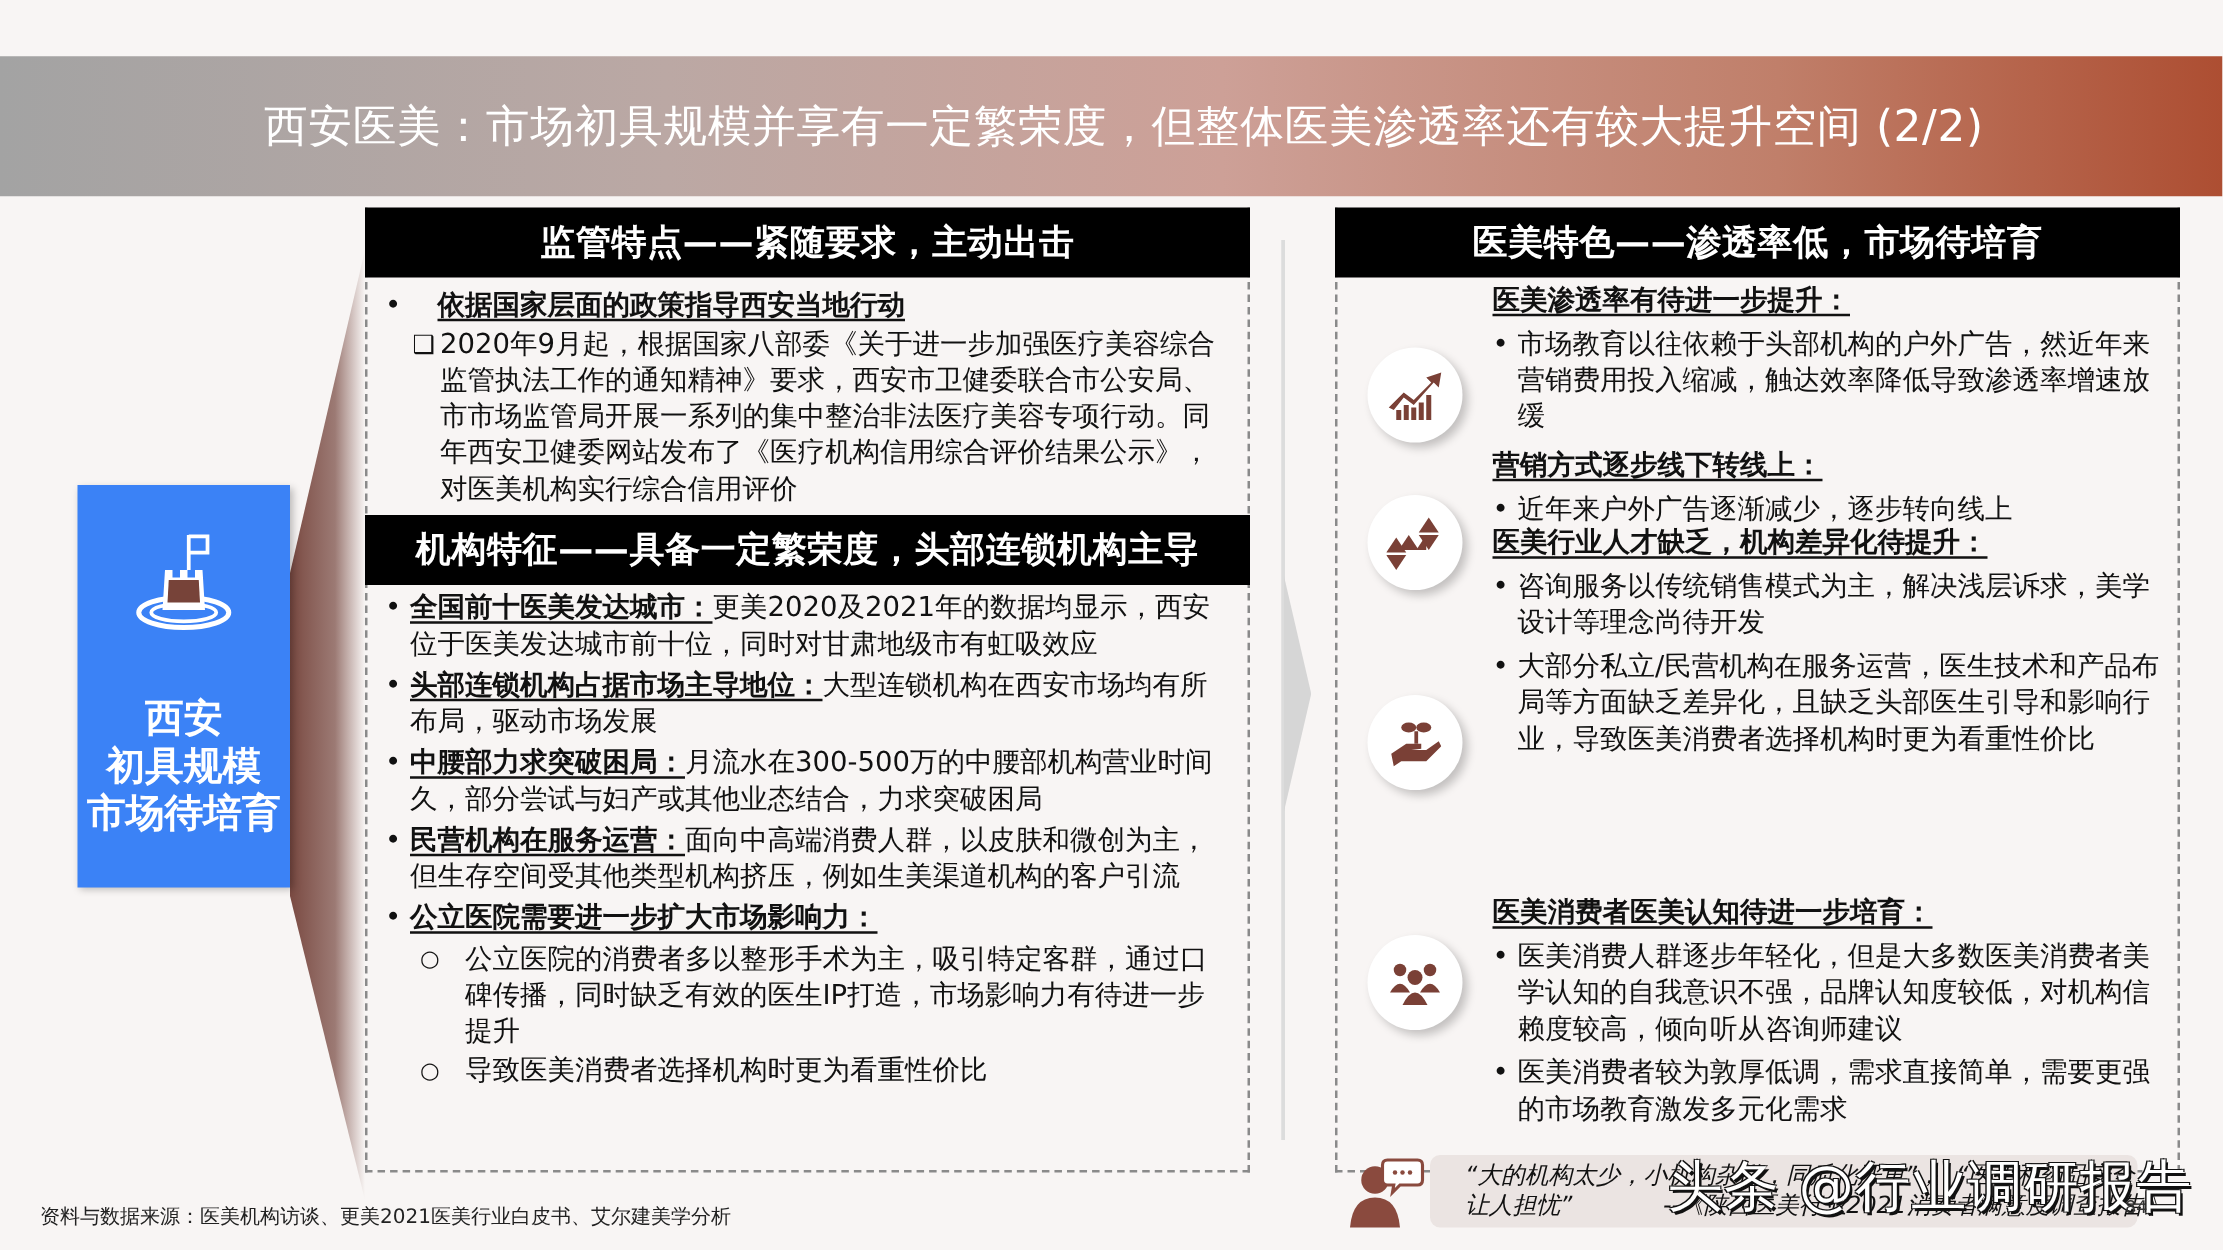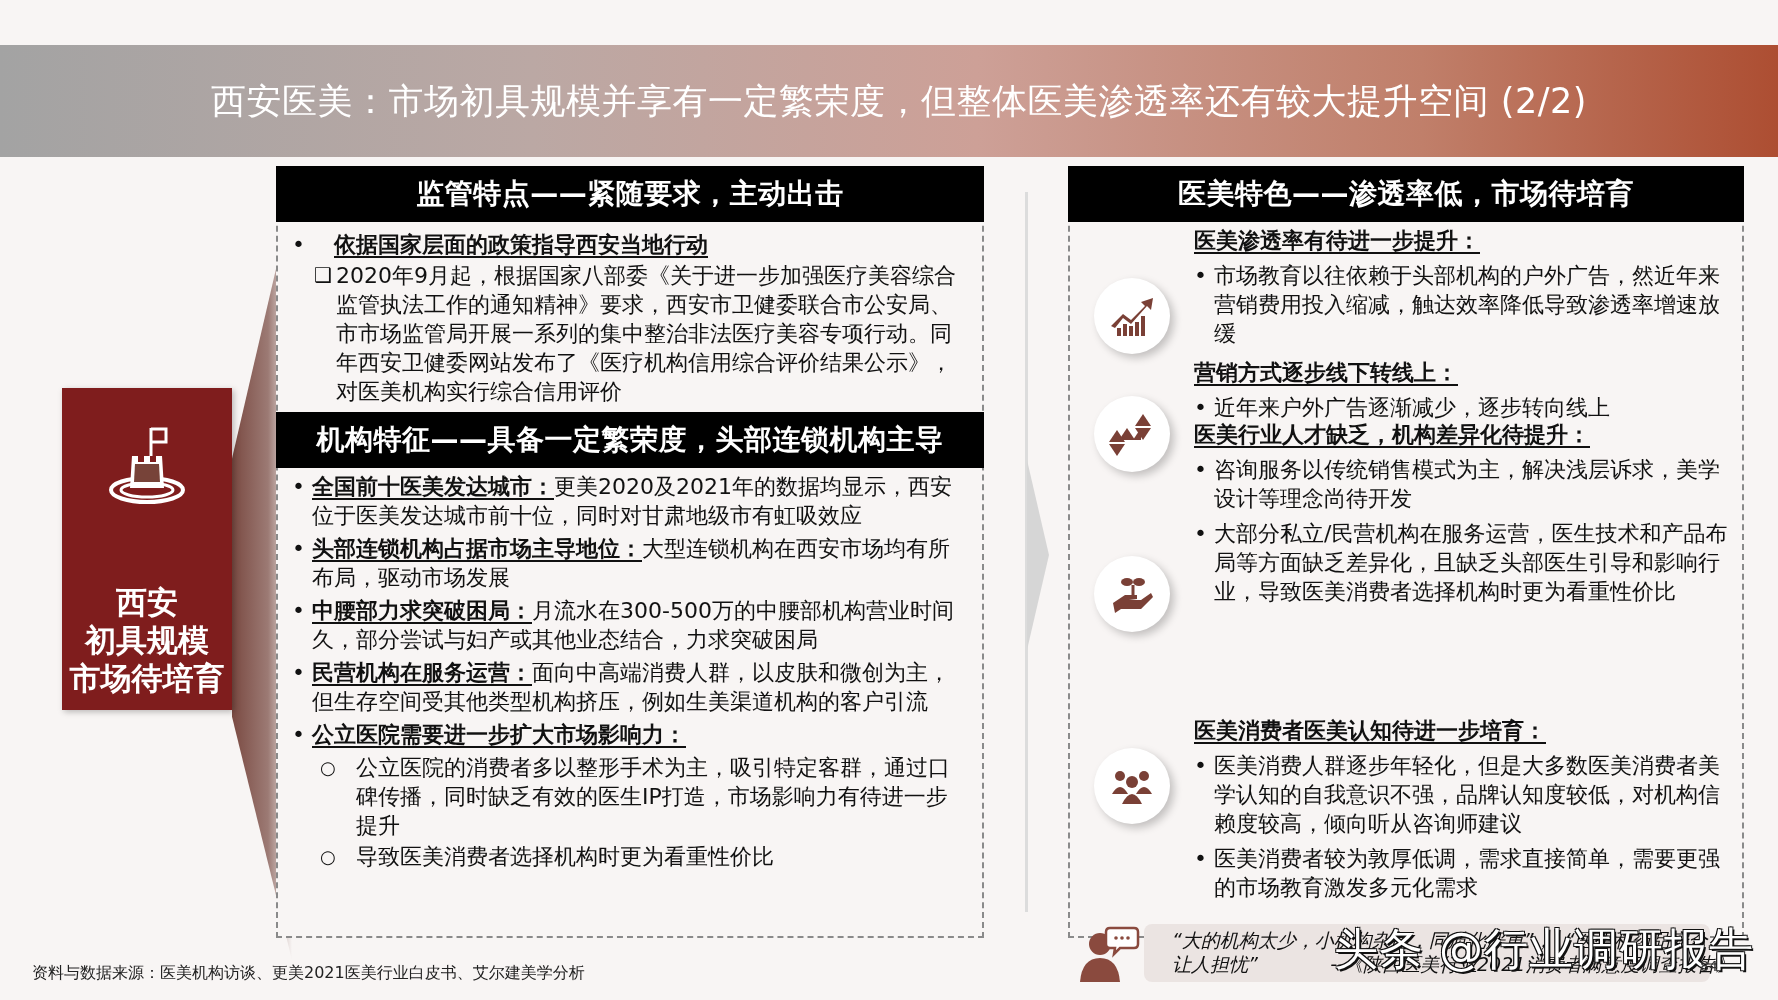--- a/index.html
+++ b/index.html
@@ -14,35 +14,35 @@
   .title-bar .title { color: #fff; font-size: 35px; letter-spacing: 0.5px; padding-left: 20px; }
 
   
   .funnel {
     position: absolute; left: 232px; top: 200px; width: 60px; height: 760px;
     background: linear-gradient(90deg, #7a4a42 0%, #9c7a74 60%, rgba(248,245,244,0) 100%);
     clip-path: polygon(0% 34%, 100% 0%, 100% 100%, 0% 68%);
   }
   .side-box {
     position: absolute; left: 62px; top: 388px; width: 170px; height: 322px;
-    background: #7f1d1d; box-shadow: 2px 2px 6px rgba(0,0,0,0.25);
-    display: flex; flex-direction: column; align-items: center; color: #fff; gap: 27px;
+    background: #3b82f6; box-shadow: 2px 2px 6px rgba(0,0,0,0.25);
+    display: flex; flex-direction: column; align-items: center; color: #fff;
   }
   .side-box .castle { margin-top: 32px; width: 90px; height: 90px; }
   .side-box .side-text { margin-top: 46px; text-align: center; font-weight: bold; font-size: 31px; line-height: 38px; }
 
   
   .panel {
     position: absolute; border: 2px dashed #8a8a8a; border-top: none; background: #f8f5f4;
   }
   .panel-header {
     background: #000; color: #fff; font-weight: bold; font-size: 28px;
     text-align: center; height: 56px; line-height: 56px; letter-spacing: 0.5px;
   }
-  .left-panel { left: 276px; top: 166px; width: 708px; height: 772px; }
+  .left-panel { left: 292px; top: 166px; width: 708px; height: 772px; }
   .left-panel .panel-header { margin: 0 -2px; }
   .right-panel { left: 1068px; top: 166px; width: 676px; height: 772px; }
   .right-panel .panel-header { margin: 0 -2px; }
 
   .divider-line { position: absolute; left: 1025px; top: 192px; width: 3px; height: 720px; background: #dcdcdc; }
   .divider-arrow { position: absolute; left: 1027px; top: 460px; width: 22px; height: 190px; background: #d6d6d6; clip-path: polygon(0 0, 100% 50%, 0 100%); }
 
   .txt { font-size: 22px; line-height: 29px; }
   .ul { text-decoration: underline; text-underline-offset: 4px; font-weight: bold; }
 

